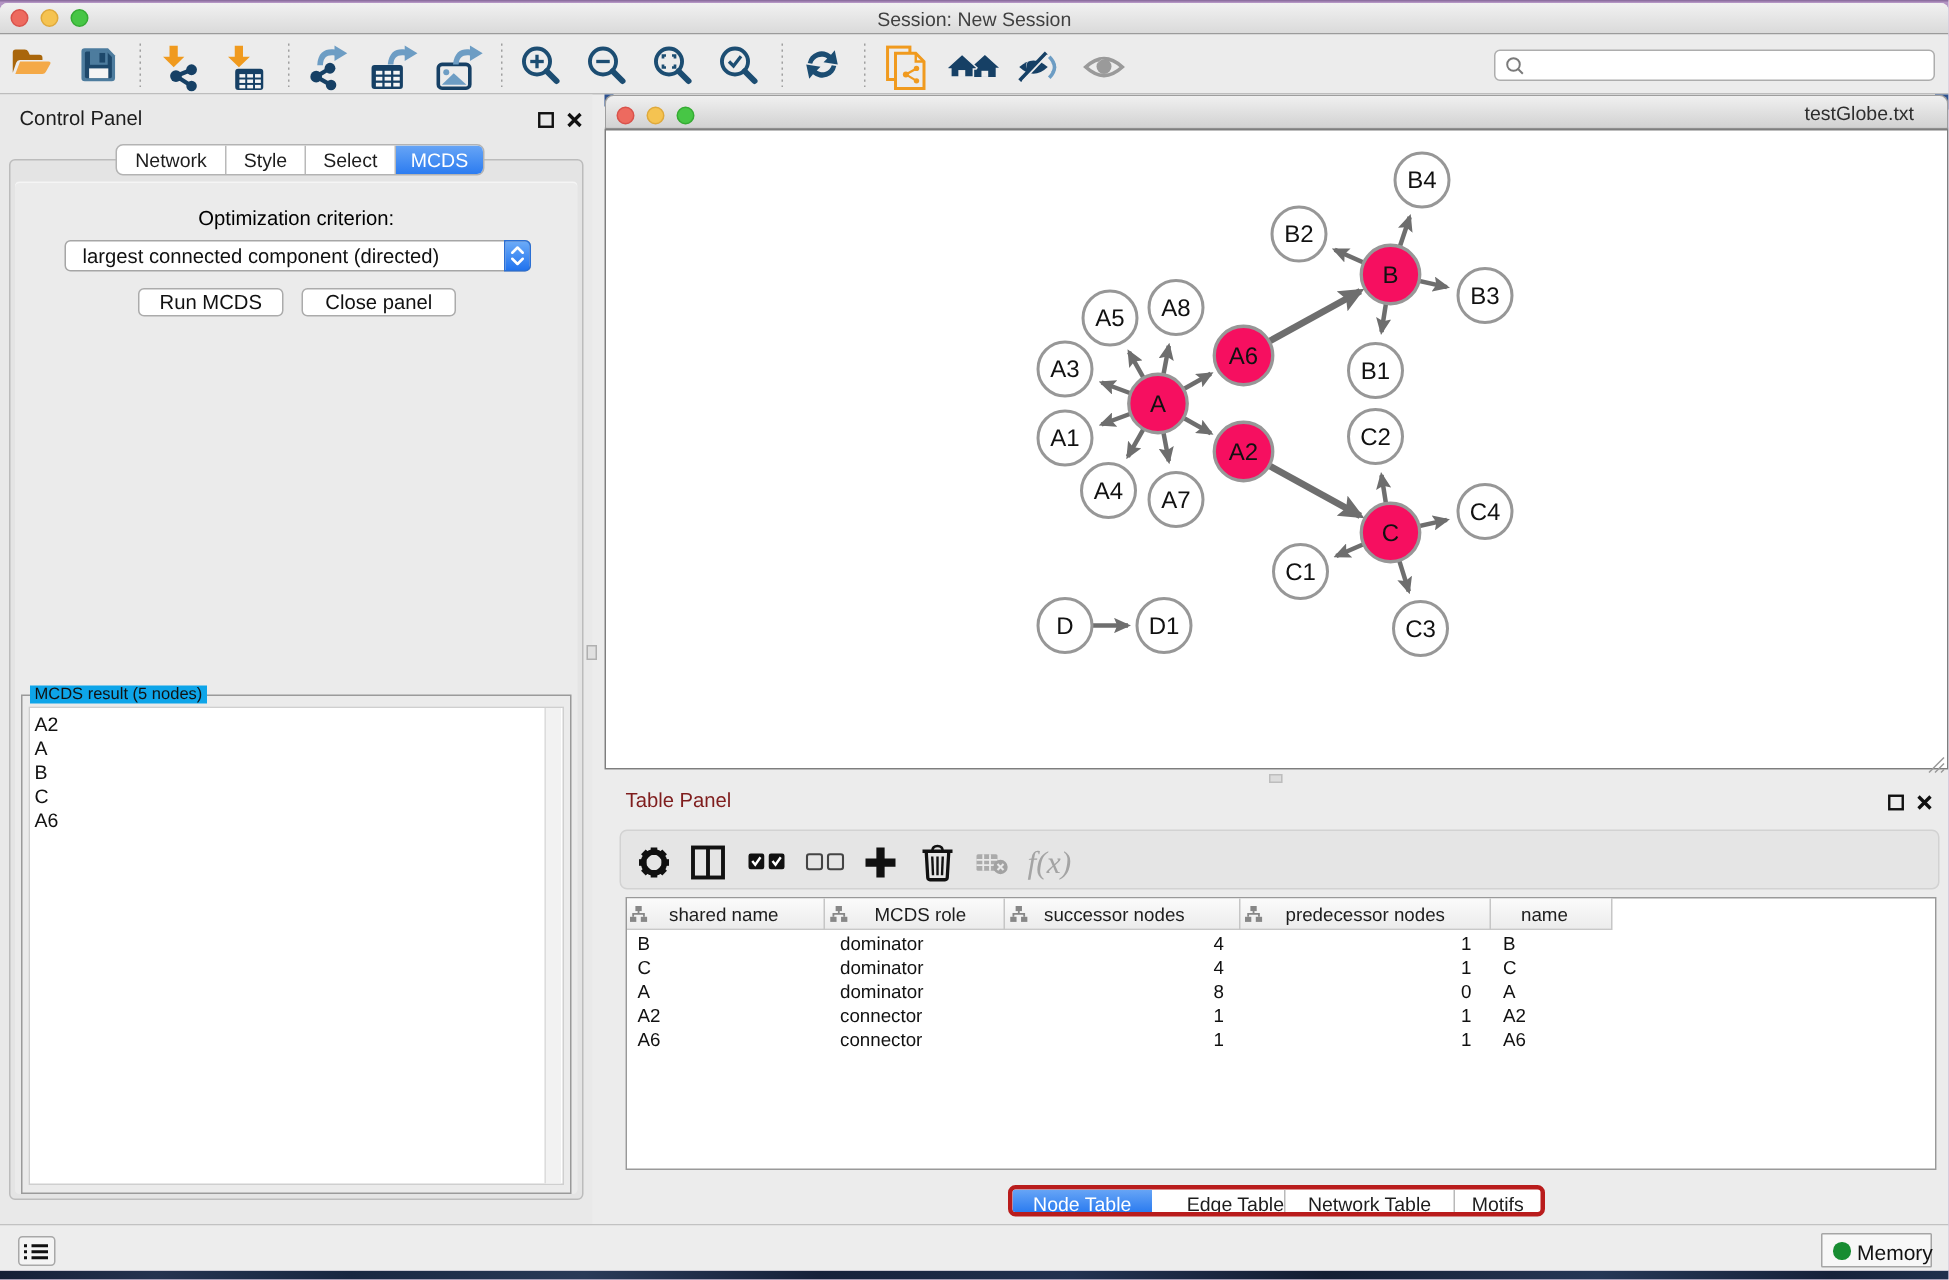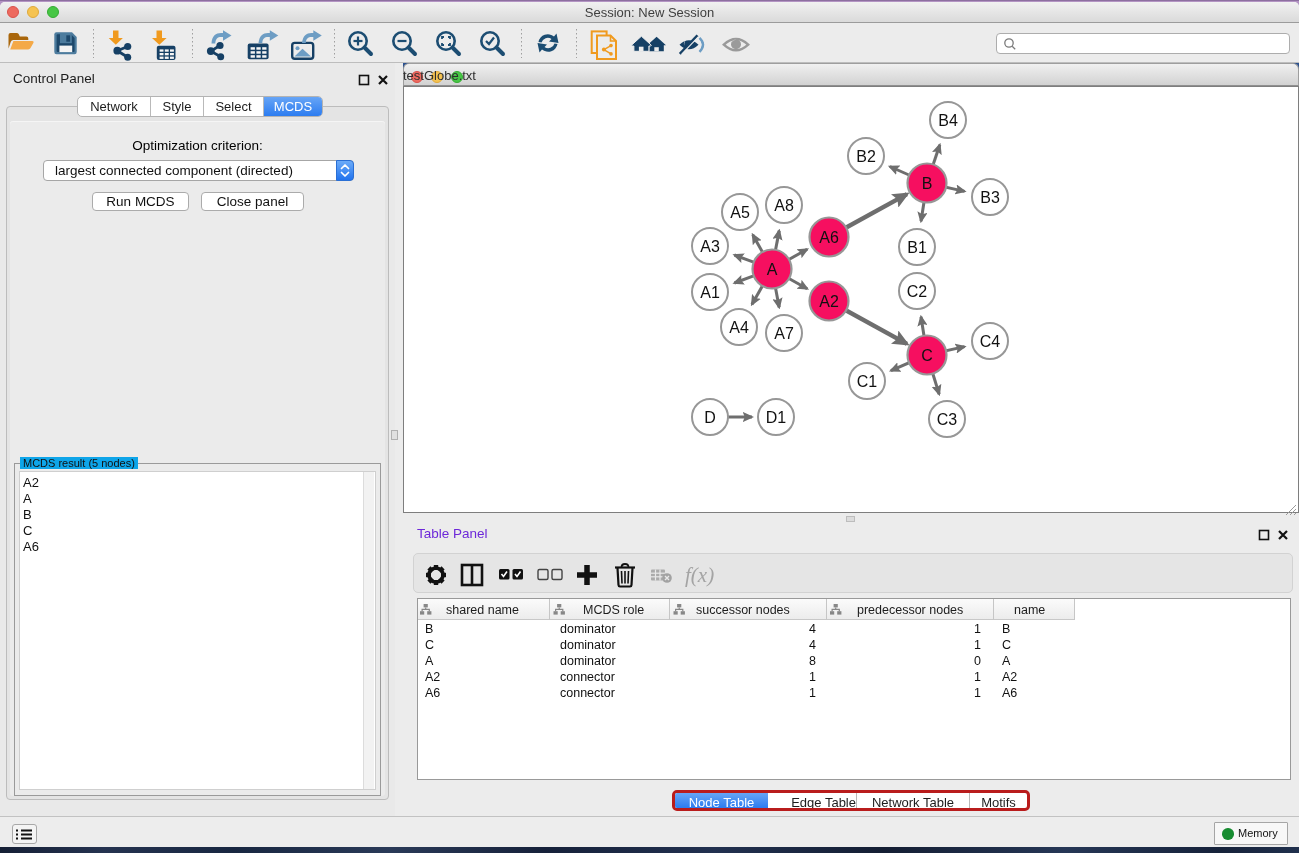--- a/index.html
+++ b/index.html
@@ -218,21 +218,21 @@
   <div class="abs" style="left:19px;top:469px;width:357px;height:319px;background:#fff;border:1px solid #cfcfcf"></div>
   <div class="abs" style="left:363px;top:470px;width:11px;height:317px;background:#f2f2f2;border-left:1px solid #dcdcdc"></div>
   <div class="abs" style="left:23px;top:473px;font-size:13px;color:#111;line-height:16px">A2<br>A<br>B<br>C<br>A6</div>
 
   <div class="abs" style="left:1290px;top:61px;width:9px;height:10px;background:#2d5290"></div>
   <div class="abs" style="left:403px;top:61px;width:6px;height:8px;background:#2d5290"></div>
   <div class="abs" style="left:403px;top:61px;width:896px;height:23px;background:linear-gradient(#f0f0f0,#d2d2d2);border:1px solid #9e9e9e;border-bottom:1px solid #8f8f8f;border-radius:6px 6px 0 0"></div>
   <div class="abs tl" style="left:411px;top:69px;background:#ed6a5f;border:1px solid #d9524b"></div>
   <div class="abs tl" style="left:431px;top:69px;background:#f5c351;border:1px solid #dfa93b"></div>
   <div class="abs tl" style="left:451px;top:69px;background:#47c645;border:1px solid #35ab33"></div>
-  <div class="abs" style="left:403px;top:66px;width:896px;height:16px;text-align:left;font-size:13px;color:#2e2e2e">testGlobe.txt</div>
+  <div class="abs" style="left:380px;top:66px;width:896px;height:16px;text-align:right;font-size:13px;color:#2e2e2e">testGlobe.txt</div>
   <div class="abs" style="left:403px;top:84px;width:896px;height:427px;background:#fff;border:1px solid #7e7e7e"></div>
   <svg id="graph" class="abs" style="left:404px;top:86px" width="894" height="424" viewBox="0 0 894 424" font-family="Liberation Sans,sans-serif">
   <defs>
         <marker id="arr" markerWidth="3.8" markerHeight="3.4" refX="3.1" refY="1.7" orient="auto">
           <path d="M0,0 L3.8,1.7 L0,3.4 L0.7,1.7 Z" fill="#6e6e6e"></path>
         </marker>
       </defs>
   <g stroke="#6e6e6e">
   <line x1="368" y1="181" x2="348.7" y2="146.7" stroke-width="3" marker-end="url(#arr)"></line>
   <line x1="368" y1="181" x2="375.2" y2="142.6" stroke-width="3" marker-end="url(#arr)"></line>
@@ -302,21 +302,21 @@
   </g>
   </svg>
 
   <svg class="abs" style="left:1283px;top:500px" width="14" height="14" viewBox="0 0 14 14">
       <path d="M13 3 L3 13 M13 7 L7 13 M13 11 L11 13" stroke="#9a9a9a" stroke-width="1"></path>
     </svg>
 
   <div class="abs" style="left:391px;top:428px;width:7px;height:10px;background:#e0e0e0;border:1px solid #b0b0b0"></div>
   <div class="abs" style="left:846px;top:514px;width:9px;height:6px;background:#dcdcdc;border:1px solid #bdbdbd"></div>
 
-  <div class="abs" style="left:417px;top:524px;font-size:13.5px;color:#6d28d9">Table Panel</div>
+  <div class="abs" style="left:417px;top:524px;font-size:13.5px;color:#7f1d1d">Table Panel</div>
   <svg class="abs" style="left:1258px;top:526px" width="32" height="14" viewBox="0 0 32 14">
       <rect x="1.5" y="2.5" width="9" height="9" fill="none" stroke="#111" stroke-width="1.6"></rect>
       <path d="M21 3 L29 11 M29 3 L21 11" stroke="#111" stroke-width="2.2"></path>
     </svg>
   <div class="abs" style="left:413px;top:551px;width:880px;height:40px;background:#e5e5e5;border:1px solid #d2d2d2;border-radius:5px"></div>
   <svg id="tabletoolbar" class="abs" style="left:415px;top:556px" width="310" height="34" viewBox="0 0 310 34">
 
     <g transform="translate(21,17)" fill="#111">
         <g id="teeth">
           <rect x="-2.2" y="-10" width="4.4" height="5"></rect>
@@ -426,14 +426,14 @@
         <line x1="5" y1="10.5" x2="16" y2="10.5"></line>
       </g>
       <g fill="#111">
         <rect x="0" y="1.5" width="2" height="2"></rect>
         <rect x="0" y="5.5" width="2" height="2"></rect>
         <rect x="0" y="9.5" width="2" height="2"></rect>
       </g>
     </svg>
   <div class="abs" style="left:1214px;top:820px;width:74px;height:23px;background:#f7f7f7;border:1px solid #a5a5a5;border-radius:1px"></div>
   <div class="abs" style="left:1222px;top:826px;width:11.5px;height:11.5px;border-radius:50%;background:#178c31"></div>
-  <div class="abs" style="left:1238px;top:825px;font-size:11px;color:#111">Memory</div>
+  <div class="abs" style="left:1238px;top:825px;font-size:14px;color:#111">Memory</div>
 </div>
 
 </body></html>

